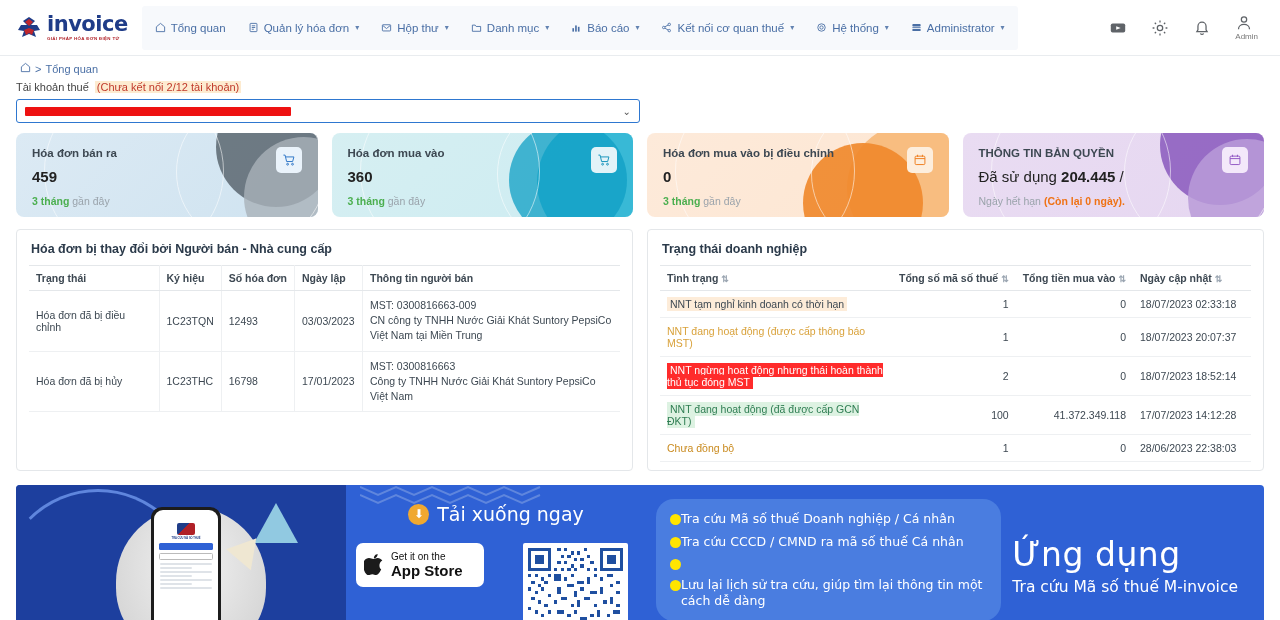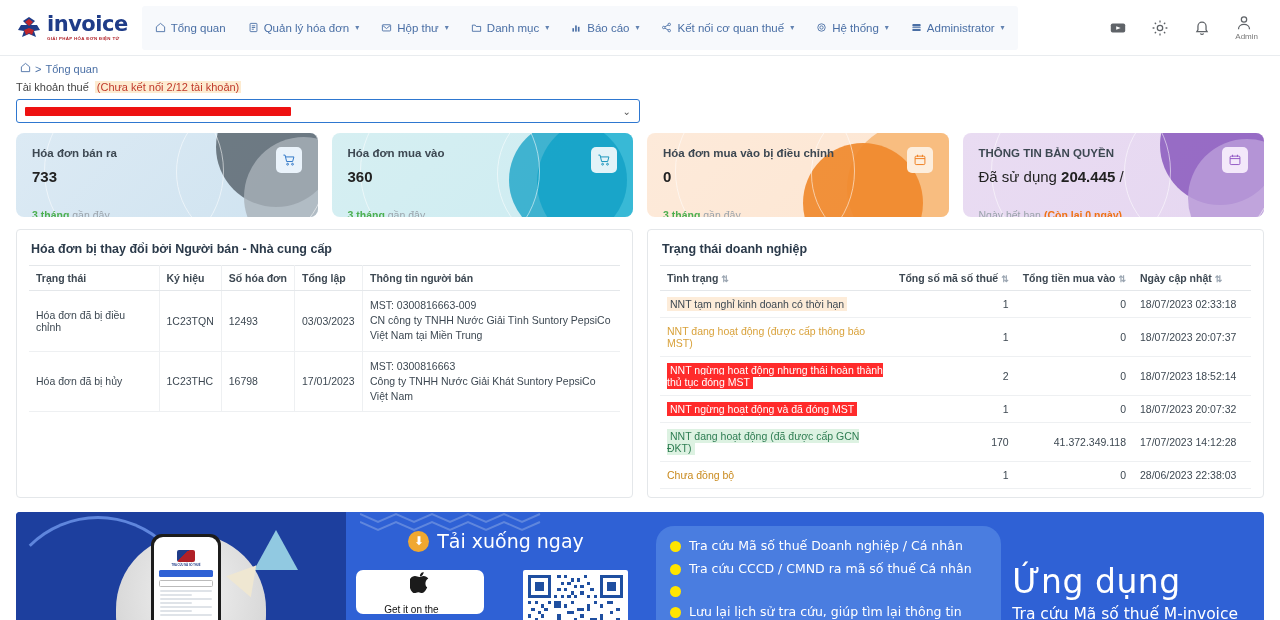--- a/index.html
+++ b/index.html
@@ -57,21 +57,21 @@
   .select-caret{ margin-left:auto; color:#555; font-size:10px;}
 
   
   .cards{ display:flex; gap:14px; padding:10px 16px 0 16px; }
   .card{
     flex:1; height:84px; border-radius:8px; position:relative; overflow:hidden;
     padding:14px 16px;
   }
   .card .c-title{ font-size:11.5px; font-weight:600; color:#3d4852; position:relative; z-index:3;}
   .card .c-value{ font-size:15px; font-weight:700; color:#222; margin-top:9px; position:relative; z-index:3;}
-  .card .c-sub{ font-size:10.5px; margin-top:24px; position:relative; z-index:3; color:#9aa3ab;}
+  .card .c-sub{ font-size:10.5px; margin-top:10px; position:relative; z-index:3; color:#9aa3ab;}
   .card .c-sub b{ color:#4caf50; font-weight:700;}
   .card .c-sub .warn{ color:#ef7215; font-weight:700;}
   .c-badge{
     position:absolute; right:16px; top:14px; width:26px;height:26px;border-radius:5px;
     display:flex;align-items:center;justify-content:center; z-index:4;
   }
   .blob{ position:absolute; border-radius:50%; z-index:1;}
   .ring{ position:absolute; border-radius:50%; border:1px solid rgba(255,255,255,.55); z-index:2;}
 
   .card1{ background:linear-gradient(135deg,#dceaf4,#cfe3f0);}
@@ -130,33 +130,33 @@
   .ph-line.s{ width:55%; }
   .arc{ position:absolute; border-radius:50%; }
   .tri{ position:absolute; width:0;height:0;}
 
   .bn-mid{ width:300px; height:100%; position:relative; padding-top:18px; }
   .dl-title{ display:flex; align-items:center; justify-content:center; gap:8px; color:#fff; font-size:19px; font-weight:500; font-family:"DejaVu Sans", sans-serif;}
   .dl-ic{ width:21px;height:21px;border-radius:50%;background:#f0a830; display:flex;align-items:center;justify-content:center;color:#fff;font-size:12px;}
   .stores{ position:absolute; left:10px; top:58px; width:128px;}
   .store{
     height:44px; background:#fff; border-radius:7px; display:flex; align-items:center;
-    gap:7px; padding:0 8px; margin-bottom:12px;flex-direction:column;
+    gap:7px; padding:0 8px; margin-bottom:12px;
   }
   .store .st-txt{ line-height:1.15; color:#111;}
   .store .st-a{ font-size:10px;}
   .store .st-b{ font-size:15px; font-weight:700;}
   .qr{ position:absolute; right:18px; top:58px; width:105px; height:105px; background:#fff; padding:5px; border-radius:2px;}
 
   .bn-right{ flex:1; height:100%; position:relative; }
   .feature-box{
     position:absolute; left:10px; top:14px; width:345px;
     background:#4a7de0; border-radius:18px; padding:12px 14px;
   }
-  .feat{ display:flex; gap:8px; margin-bottom:7px; color:#fff; font-size:12.5px; line-height:1.25; font-family:"DejaVu Sans", sans-serif;}
+  .feat{ display:flex; gap:0; margin-bottom:7px; color:#fff; font-size:12.5px; line-height:1.25; font-family:"DejaVu Sans", sans-serif;}
   .feat:last-child{ margin-bottom:0;}
   .bullet{ width:11px;height:11px;border-radius:50%;background:#ffe500; flex:0 0 11px; margin-top:3px;}
   .app-title{ position:absolute; right:26px; top:50px; text-align:left; color:#fff; font-family:"DejaVu Sans", sans-serif;}
   .app-title .t1{ font-size:33px; font-weight:500; letter-spacing:.5px;}
   .app-title .t2{ font-size:15.5px; margin-top:4px;}
 </style>
 </head>
 <body>
 
 <div class="topnav">
@@ -307,21 +307,21 @@
 </div>
 
 <div class="cards">
 
   <div class="card card1">
     <div class="blob" style="width:120px;height:120px;right:-18px;top:-46px;background:#5b6670;opacity:.85;"></div>
     <div class="blob" style="width:120px;height:120px;right:-46px;top:4px;background:#a9b2b9;opacity:.8;"></div>
     <div class="ring" style="width:150px;height:150px;right:-8px;top:-36px;"></div>
     <div class="ring" style="width:180px;height:180px;left:28px;top:-52px;"></div>
     <div class="c-title">Hóa đơn bán ra</div>
-    <div class="c-value">733</div>
+    <div class="c-value">459</div>
     <div class="c-sub"><b>3 tháng</b><span> gần đây</span></div>
     <div class="c-badge" style="background:#eaf3fb;">
       <svg width="14" height="14" viewBox="0 0 20 20" fill="none" stroke="#2f77c8" stroke-width="1.4">
           <path d="M2 3h2.4l2.2 9.2h8.6l1.8-6.6H5.4"></path>
           <circle cx="8" cy="16" r="1.3"></circle>
           <circle cx="15" cy="16" r="1.3"></circle>
         </svg>
     </div>
   </div>
 
@@ -382,33 +382,33 @@
 <div class="panels">
 
   <div class="panel">
     <div class="panel-title">Hóa đơn bị thay đổi bởi Người bán - Nhà cung cấp</div>
     <table class="tbl-left">
       <thead>
         <tr>
           <th style="width:130px">Trạng thái</th>
           <th style="width:58px">Ký hiệu</th>
           <th style="width:66px">Số hóa đơn</th>
-          <th style="width:68px">Tổng lập</th>
+          <th style="width:68px">Ngày lập</th>
           <th>Thông tin người bán</th>
         </tr>
       </thead>
       <tbody>
         <tr>
           <td>Hóa đơn đã bị điều chỉnh</td>
           <td>1C23TQN</td>
           <td>12493</td>
           <td>03/03/2023</td>
           <td class="mst-line">
             <div>MST: 0300816663-009</div>
-            <div>CN công ty TNHH Nước Giải Tình Suntory PepsiCo Việt Nam tại Miền Trung</div>
+            <div>CN công ty TNHH Nước Giải Khát Suntory PepsiCo Việt Nam tại Miền Trung</div>
           </td>
         </tr>
         <tr>
           <td>Hóa đơn đã bị hủy</td>
           <td>1C23THC</td>
           <td>16798</td>
           <td>17/01/2023</td>
           <td class="mst-line">
             <div>MST: 0300816663</div>
             <div>Công ty TNHH Nước Giải Khát Suntory PepsiCo Việt Nam</div>
@@ -442,28 +442,22 @@
           <td class="num">0</td>
           <td>18/07/2023 20:07:37</td>
         </tr>
         <tr>
           <td><span class="hl-red">NNT ngừng hoạt động nhưng thái hoàn thành thủ tục đóng MST</span></td>
           <td class="num">2</td>
           <td class="num">0</td>
           <td>18/07/2023 18:52:14</td>
         </tr>
         <tr>
-          <td><span class="hl-red">NNT ngừng hoạt động và đã đóng MST</span></td>
-          <td class="num">1</td>
-          <td class="num">0</td>
-          <td>18/07/2023 20:07:32</td>
-        </tr>
-        <tr>
           <td><span class="hl-green">NNT đang hoạt động (đã được cấp GCN ĐKT)</span></td>
-          <td class="num">170</td>
+          <td class="num">100</td>
           <td class="num">41.372.349.118</td>
           <td>17/07/2023 14:12:28</td>
         </tr>
         <tr>
           <td><span class="hl-amber">Chưa đồng bộ</span></td>
           <td class="num">1</td>
           <td class="num">0</td>
           <td>28/06/2023 22:38:03</td>
         </tr>
       </tbody>

